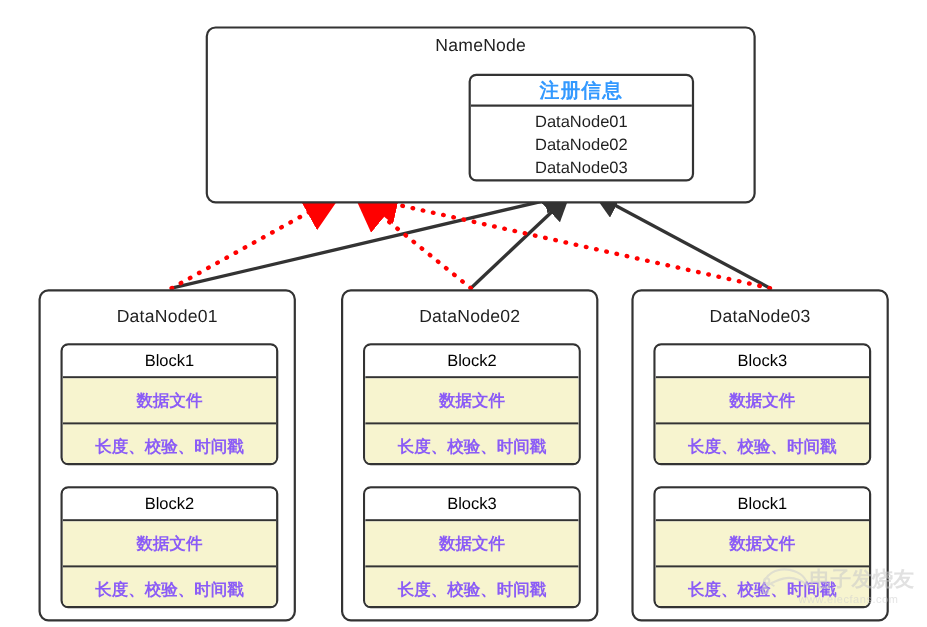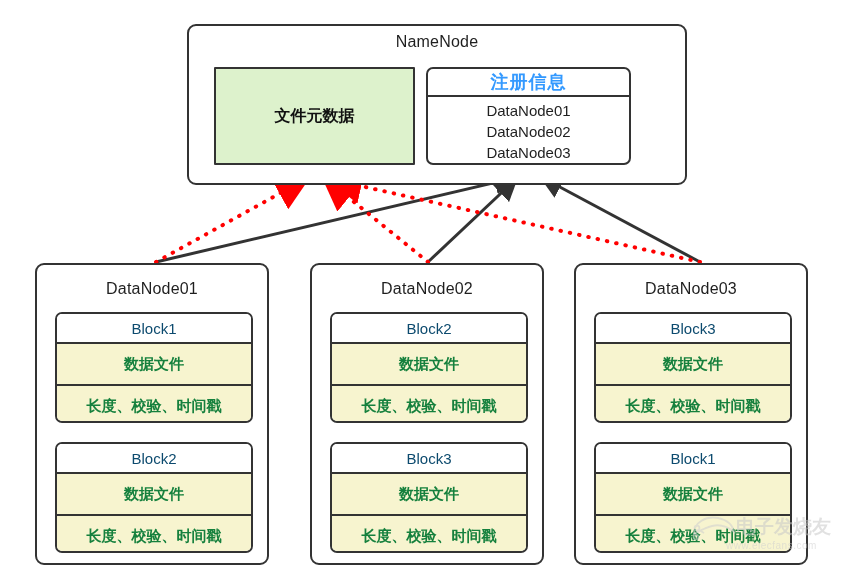--- a/index.html
+++ b/index.html
@@ -133,32 +133,32 @@
   .block-0 { top: 47px; }
   .block-1 { top: 177px; }
 
   .block-header {
     height: 28px;
     border-bottom: 2.5px solid #333333;
     display: flex;
     align-items: center;
     justify-content: center;
     font-size: 15px;
-    color: #0c4a6e;
+    color: #000000;
     background: #ffffff;
   }
   .block-row {
     height: 40px;
     display: flex;
     align-items: center;
     justify-content: center;
     background: #f7f4cf;
     font-size: 15px;
     font-weight: bold;
-    color: #15803d;
+    color: #8b5cf6;
   }
   .block-row.first { border-bottom: 2.5px solid #333333; }
 
   
   #watermark {
     position: absolute;
     left: 690px;
     top: 508px;
     width: 150px;
     height: 58px;
@@ -214,23 +214,20 @@
     <g>
       <line x1="156" y1="262" x2="304" y2="180" stroke="#ff0000" stroke-width="4" stroke-linecap="round" stroke-dasharray="0.5 9" marker-end="url(#red-head)"></line>
       <line x1="428" y1="262" x2="327" y2="180" stroke="#ff0000" stroke-width="4" stroke-linecap="round" stroke-dasharray="0.5 9" marker-end="url(#red-head)"></line>
       <line x1="700" y1="262" x2="334" y2="180" stroke="#ff0000" stroke-width="4" stroke-linecap="round" stroke-dasharray="0.5 9" marker-end="url(#red-head)"></line>
     </g>
   </svg>
 
   <div class="node-box" id="namenode">
     <div class="node-title" id="namenode-title">NameNode</div>
 
-    <div class="inner-box" id="metadata-box">
-      <span id="metadata-label">文件元数据</span>
-    </div>
 
     <div class="inner-box" id="registry-box">
       <div id="registry-header">注册信息</div>
       <div id="registry-list">
         <div class="registry-item">DataNode01</div>
         <div class="registry-item">DataNode02</div>
         <div class="registry-item">DataNode03</div>
       </div>
     </div>
   </div>

